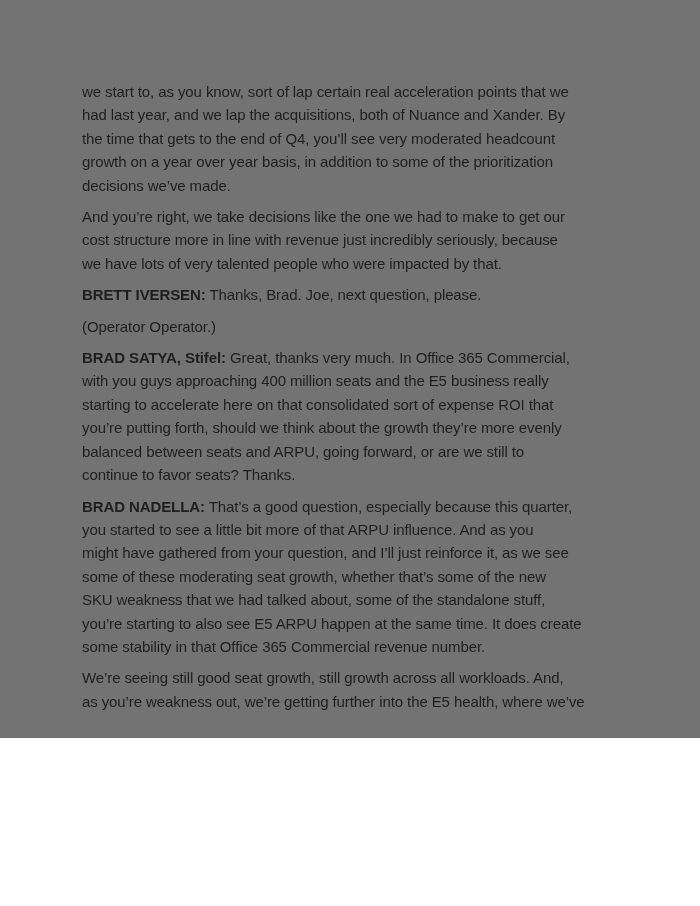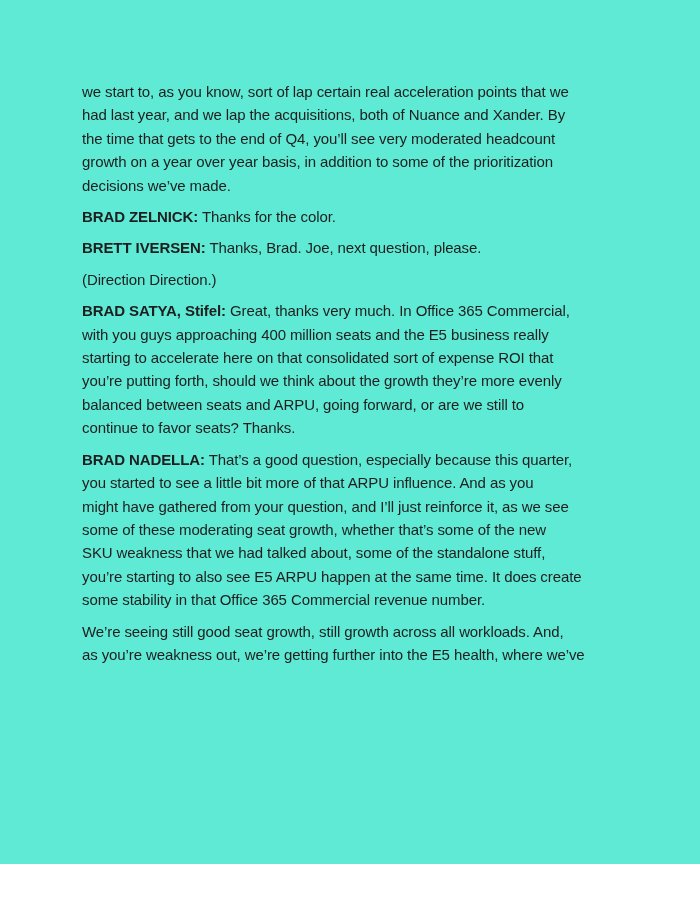--- a/index.html
+++ b/index.html
@@ -8,23 +8,23 @@
     background: #ffffff;
   }
   body {
     width: 700px;
     height: 906px;
     overflow: hidden;
   }
   .page {
     box-sizing: border-box;
     width: 700px;
-    height: 864px;
+    height: 738px;
     padding: 80px 28px 0 82px;
-    background: #5eead4;
+    background: #737373;
     font-family: "Liberation Sans", sans-serif;
     font-size: 15px;
     line-height: 23.4px;
     letter-spacing: -0.1px;
     color: #1e1e1e;
   }
   .para {
     margin: 0 0 8px 0;
     white-space: pre-line;
     max-width: 590px;
@@ -37,27 +37,29 @@
 <body>
 
 <div class="page">
 
   <p class="para"><span>we start to, as you know, sort of lap certain real acceleration points that we
 had last year, and we lap the acquisitions, both of Nuance and Xander. By
 the time that gets to the end of Q4, you’ll see very moderated headcount
 growth on a year over year basis, in addition to some of the prioritization
 decisions we’ve made.</span></p>
 
+  <p class="para"><span>And you’re right, we take decisions like the one we had to make to get our
+cost structure more in line with revenue just incredibly seriously, because
+we have lots of very talented people who were impacted by that.</span></p>
 
 
-  <p class="para"><strong class="speaker">BRAD ZELNICK:</strong><span> Thanks for the color.</span></p>
 
   <p class="para"><strong class="speaker">BRETT IVERSEN:</strong><span> Thanks, Brad. Joe, next question, please.</span></p>
 
-  <p class="para"><span>(Direction Direction.)</span></p>
+  <p class="para"><span>(Operator Operator.)</span></p>
 
   <p class="para"><strong class="speaker">BRAD SATYA, Stifel:</strong><span> Great, thanks very much. In Office 365 Commercial,
 with you guys approaching 400 million seats and the E5 business really
 starting to accelerate here on that consolidated sort of expense ROI that
 you’re putting forth, should we think about the growth they’re more evenly
 balanced between seats and ARPU, going forward, or are we still to
 continue to favor seats? Thanks.</span></p>
 
   <p class="para"><strong class="speaker">BRAD NADELLA:</strong><span> That’s a good question, especially because this quarter,
 you started to see a little bit more of that ARPU influence. And as you

